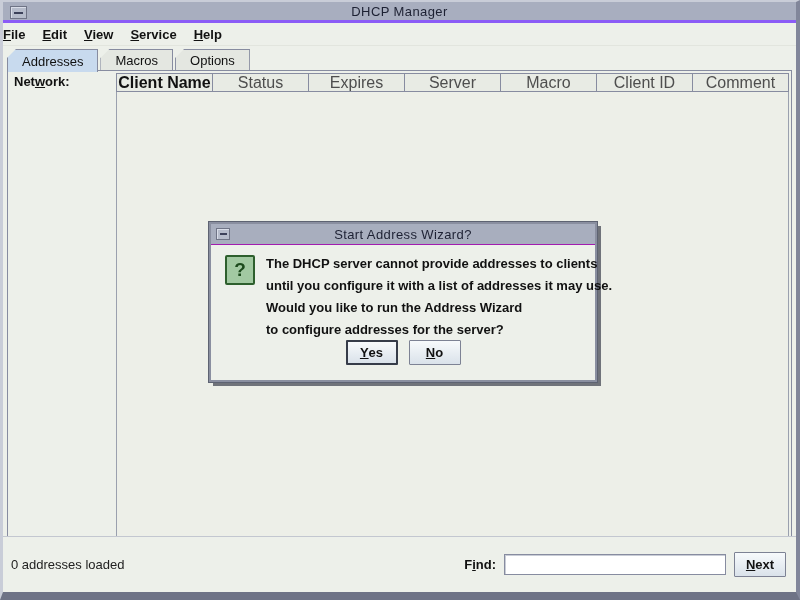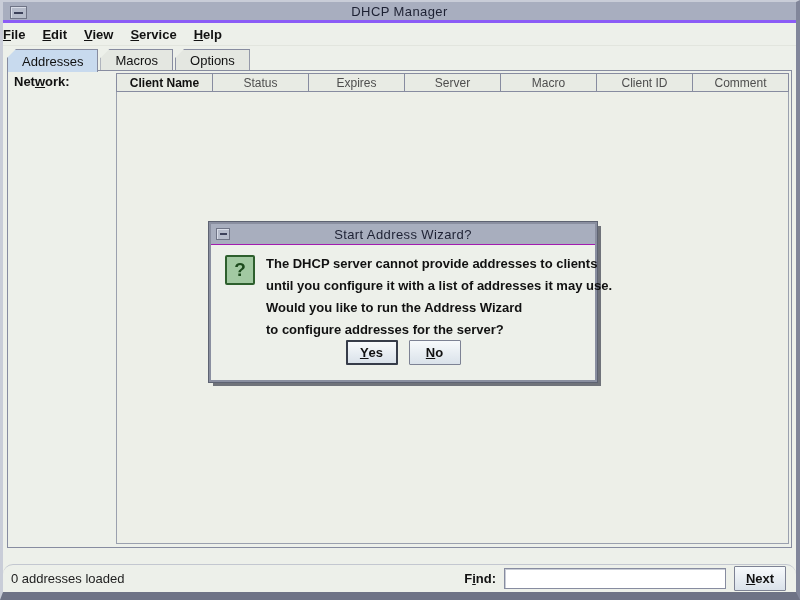--- a/index.html
+++ b/index.html
@@ -61,33 +61,33 @@
     height:18px; line-height:18px; padding-left:3px;
     font-size:12px; font-weight:bold; color:#111;
   }
   .netitem.selected { background:#b9cfe8; }
 
   .tablewrap { position:absolute; left:108px; top:2px; right:2px; bottom:3px; }
   .thead { display:flex; height:19px; }
   .th {
     flex:1; border:1px solid #878ca0; border-left:none; background:#e8ebe4;
     display:flex; align-items:center; justify-content:center;
-    font-size:12px; color:#4e4e4e; white-space:nowrap; overflow:hidden;
+    font-size:16px; color:#4e4e4e; white-space:nowrap; overflow:hidden;
   }
   .th:first-child { border-left:1px solid #878ca0; font-weight:bold; color:#111; }
   .tbody {
     position:absolute; left:0; right:0; top:19px; bottom:0;
     background:#edefe8; border:1px solid #9aa0ae; border-top:none;
   }
 
   
   .statusbar {
-    position:absolute; left:0; right:0; bottom:0; height:28px;
+    position:absolute; left:0; right:0; bottom:0; height:56px;
     background:#edf0ea; border-top:1px solid #c3c7d0;
-    display:flex; align-items:center;border-radius:10px;
+    display:flex; align-items:center;
   }
   .status-msg { position:absolute; left:8px; font-size:13px; color:#222; }
   .find-group { position:absolute; right:10px; display:flex; align-items:center; gap:8px; }
   .find-label { font-size:13px; font-weight:bold; color:#111; }
   .find-input {
     width:222px; height:21px; background:#fff; border:1px solid #878ca0;
     box-shadow:inset 1px 1px 0 #c9cdd6; font-size:12px; padding:0 3px;
     font-family:"Liberation Sans", sans-serif;
   }
   .btn {

